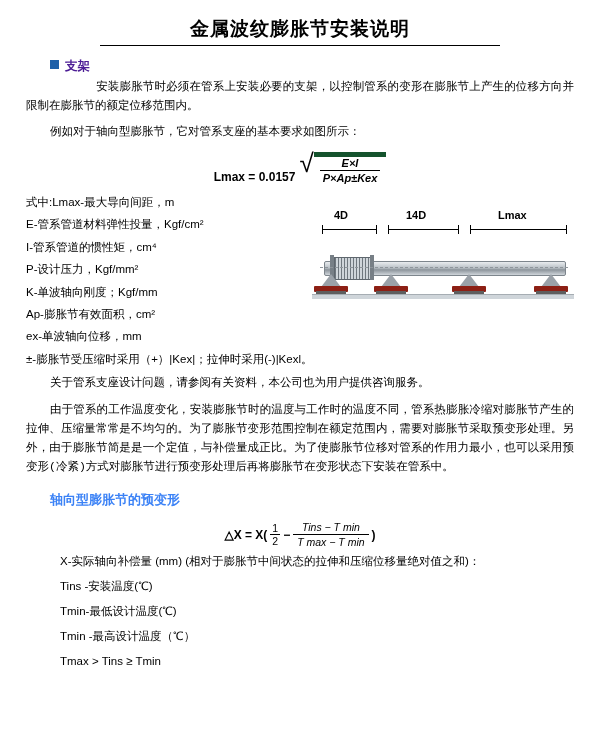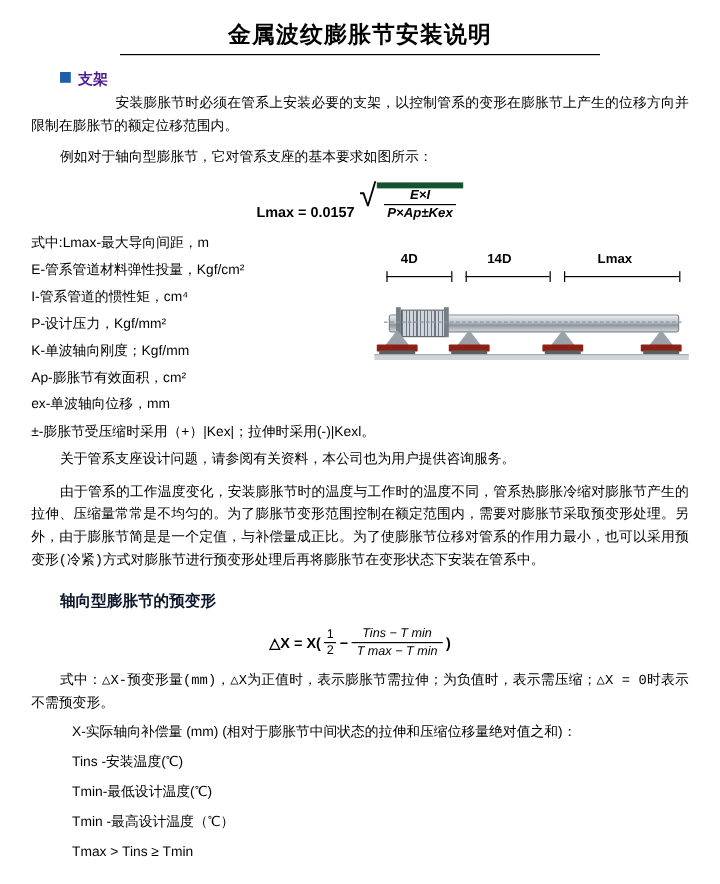--- a/index.html
+++ b/index.html
@@ -56,21 +56,21 @@
     display: inline-block;
     width: 9px;
     height: 9px;
     background: #1d5fa8;
     margin-right: 6px;
     vertical-align: 1px;
   }
   .sub-head {
     font-size: 13px;
     font-weight: bold;
-    color: #0f172a;
+    color: #3b82f6;
     margin: 14px 0 0 24px;
   }
   .formula-box {
     text-align: center;
     margin: 10px 0 4px 0;
   }
   .formula {
     display: inline-block;
     font-size: 12px;
     font-weight: bold;
@@ -407,21 +407,20 @@
         </span>
         <span>−</span>
         <span class="frac2">
           <span class="n">Tins − T min</span>
           <span class="d">T max − T min</span>
         </span>
         <span>)</span>
       </span>
     </div>
 
-    <p class="para indent" style="margin-top:10px;">式中：△X-预变形量(mm)，△X为正值时，表示膨胀节需拉伸；为负值时，表示需压缩；△X = 0时表示不需预变形。</p>
 
     <div class="list-block">
       <div>X-实际轴向补偿量 (mm) (相对于膨胀节中间状态的拉伸和压缩位移量绝对值之和)：</div>
       <div>Tins -安装温度(℃)</div>
       <div>Tmin-最低设计温度(℃)</div>
       <div>Tmin -最高设计温度（℃）</div>
       <div>Tmax &gt; Tins ≥ Tmin</div>
     </div>
 
   </div>

